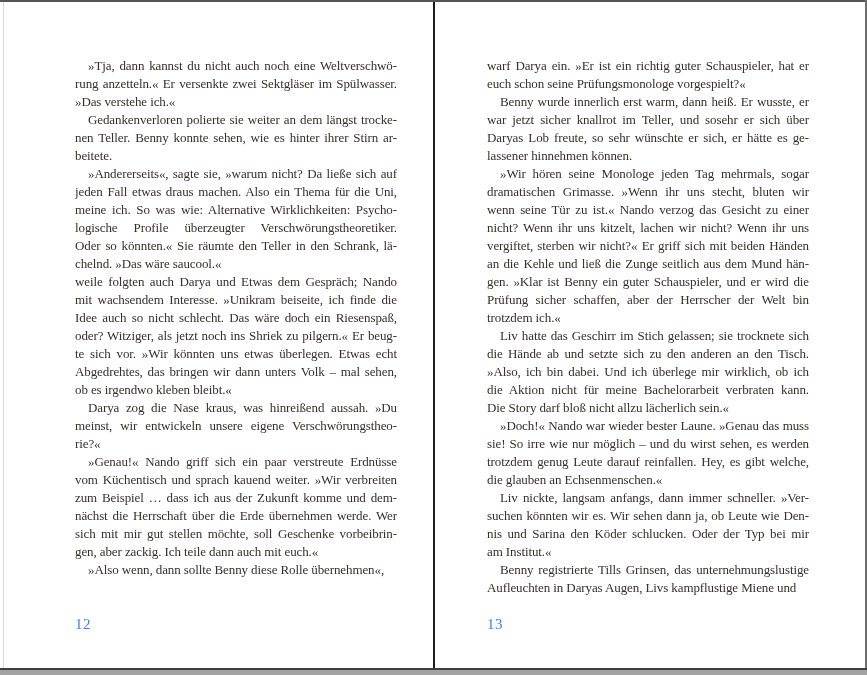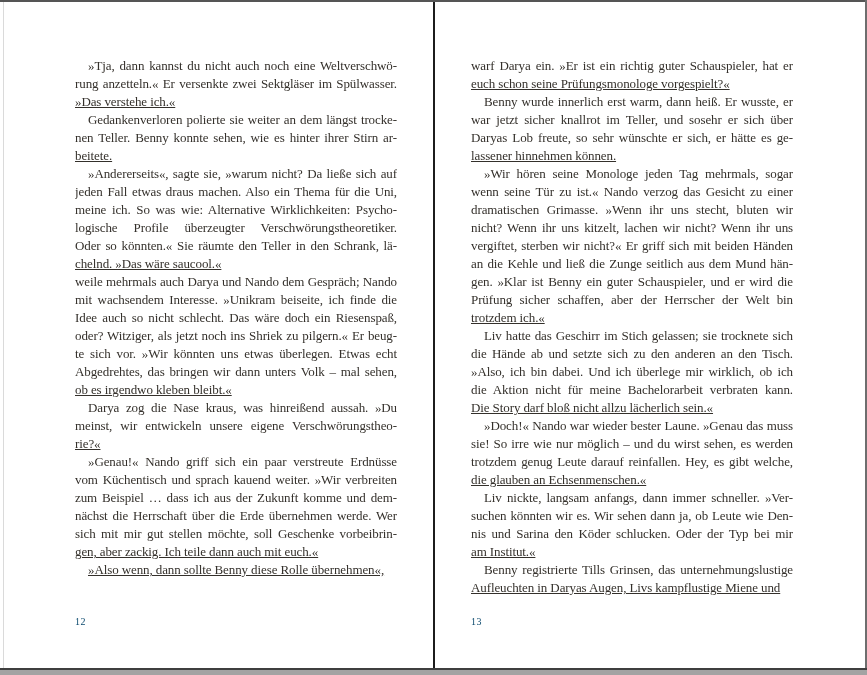--- a/index.html
+++ b/index.html
@@ -21,46 +21,46 @@
   .edge.right  { right: 0; top: 0; bottom: 5px; width: 2px; background: var(--side-edge, #6e6e6e); }
   .edge.bottom-line  { left: 0; right: 0; bottom: 5px; height: 2px; background: var(--bottom-edge, #3f3f3f); }
   .edge.bottom-strip { left: 0; right: 0; bottom: 0; height: 5px; background: var(--bottom-strip, #a3a3a3); }
   .gutter {
     position: absolute;
     left: 433px; top: 2px; bottom: 7px; width: 2px;
     background: var(--gutter-line, #1c1c1c);
   }
   .page { position: absolute; top: 0; bottom: 7px; }
   .page.left-page  { left: 4px;   width: 429px; }
-  .page.right-page { left: 419px; width: 430px; }
+  .page.right-page { left: 435px; width: 430px; }
   .text-block {
     position: absolute;
     top: 57px;
     width: 322px;
     color: var(--ink, #34302b);
   }
   .left-page  .text-block { left: 71px; }
   .right-page .text-block { left: 52px; }
   .line {
     height: 18px;
     line-height: 18px;
     font-size: 13px;
     letter-spacing: -0.1px;
     text-align: justify;
     text-align-last: justify;
     overflow: hidden;
   }
   .line.first { text-indent: 13px; }
-  .line.last  { text-align-last: left; text-decoration: underline; }
+  .line.last  { text-align-last: left; }
   .pagenum {
     position: absolute;
     top: 616px;
-    font-size: 10px;
+    font-size: 15px;
     letter-spacing: 0.6px;
-    color: #0c4a6e;
+    color: #3b82f6;
   }
   .left-page  .pagenum { left: 71px; }
   .right-page .pagenum { left: 52px; width: 322px; text-align: left; }
 </style>
 </head>
 <body>
 
 <div class="scan" style="--paper: #ffffff; --ink: #34302b; --gutter-line: #1c1c1c; --top-edge: #555555; --bottom-edge: #3f3f3f; --bottom-strip: #a3a3a3; --side-edge: #6e6e6e;">
   <div class="edge top"></div>
   <div class="edge left"></div>
@@ -74,21 +74,21 @@
         <div class="line last">»Das verstehe ich.«</div>
         <div class="line first">Gedankenverloren polierte sie weiter an dem längst trocke-</div>
         <div class="line">nen Teller. Benny konnte sehen, wie es hinter ihrer Stirn ar-</div>
         <div class="line last">beitete.</div>
         <div class="line first">»Andererseits«, sagte sie, »warum nicht? Da ließe sich auf</div>
         <div class="line">jeden Fall etwas draus machen. Also ein Thema für die Uni,</div>
         <div class="line">meine ich. So was wie: Alternative Wirklichkeiten: Psycho-</div>
         <div class="line">logische Profile überzeugter Verschwörungstheoretiker.</div>
         <div class="line">Oder so könnten.« Sie räumte den Teller in den Schrank, lä-</div>
         <div class="line last">chelnd. »Das wäre saucool.«</div>
-        <div class="line">weile mehrmals auch Darya und Nando dem Gespräch; Nando</div>
+        <div class="line">weile folgten auch Darya und Etwas dem Gespräch; Nando</div>
         <div class="line">mit wachsendem Interesse. »Unikram beiseite, ich finde die</div>
         <div class="line">Idee auch so nicht schlecht. Das wäre doch ein Riesenspaß,</div>
         <div class="line">oder? Witziger, als jetzt noch ins Shriek zu pilgern.« Er beug-</div>
         <div class="line">te sich vor. »Wir könnten uns etwas überlegen. Etwas echt</div>
         <div class="line">Abgedrehtes, das bringen wir dann unters Volk – mal sehen,</div>
         <div class="line last">ob es irgendwo kleben bleibt.«</div>
         <div class="line first">Darya zog die Nase kraus, was hinreißend aussah. »Du</div>
         <div class="line">meinst, wir entwickeln unsere eigene Verschwörungstheo-</div>
         <div class="line last">rie?«</div>
         <div class="line first">»Genau!« Nando griff sich ein paar verstreute Erdnüsse</div>
@@ -104,22 +104,22 @@
 
   <div class="page right-page">
     <div class="text-block">
         <div class="line">warf Darya ein. »Er ist ein richtig guter Schauspieler, hat er</div>
         <div class="line last">euch schon seine Prüfungsmonologe vorgespielt?«</div>
         <div class="line first">Benny wurde innerlich erst warm, dann heiß. Er wusste, er</div>
         <div class="line">war jetzt sicher knallrot im Teller, und sosehr er sich über</div>
         <div class="line">Daryas Lob freute, so sehr wünschte er sich, er hätte es ge-</div>
         <div class="line last">lassener hinnehmen können.</div>
         <div class="line first">»Wir hören seine Monologe jeden Tag mehrmals, sogar</div>
+        <div class="line">dramatischen Grimasse. »Wenn ihr uns stecht, bluten wir</div>
         <div class="line">wenn seine Tür zu ist.« Nando verzog das Gesicht zu einer</div>
-        <div class="line">dramatischen Grimasse. »Wenn ihr uns stecht, bluten wir</div>
         <div class="line">nicht? Wenn ihr uns kitzelt, lachen wir nicht? Wenn ihr uns</div>
         <div class="line">vergiftet, sterben wir nicht?« Er griff sich mit beiden Händen</div>
         <div class="line">an die Kehle und ließ die Zunge seitlich aus dem Mund hän-</div>
         <div class="line">gen. »Klar ist Benny ein guter Schauspieler, und er wird die</div>
         <div class="line">Prüfung sicher schaffen, aber der Herrscher der Welt bin</div>
         <div class="line last">trotzdem ich.«</div>
         <div class="line first">Liv hatte das Geschirr im Stich gelassen; sie trocknete sich</div>
         <div class="line">die Hände ab und setzte sich zu den anderen an den Tisch.</div>
         <div class="line">»Also, ich bin dabei. Und ich überlege mir wirklich, ob ich</div>
         <div class="line">die Aktion nicht für meine Bachelorarbeit verbraten kann.</div>

